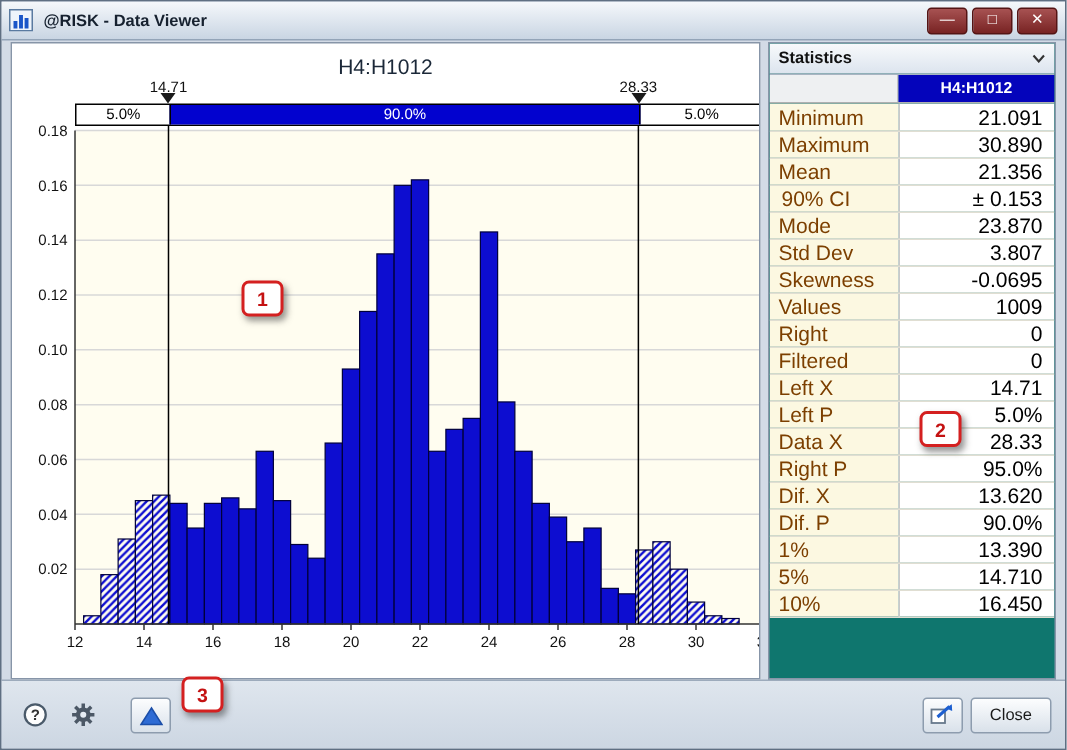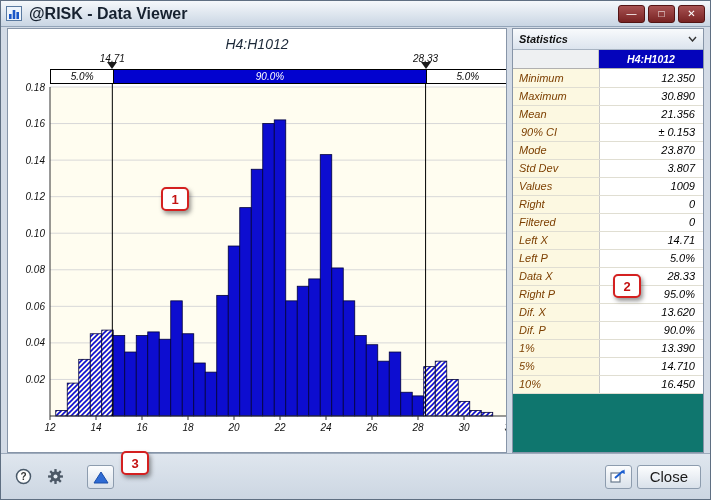--- a/index.html
+++ b/index.html
@@ -11,29 +11,29 @@
     overflow: hidden;
   }
 
   
   .titlebar {
     height: 26px; display: flex; align-items: center; padding: 0 5px;
     background: linear-gradient(#f5f8fb, #c9d5e3);
     border-bottom: 1px solid #93a4b8;
   }
   .app-icon { width: 18px; height: 16px; display: flex; align-items: center; }
-  .win-title { flex: 1; margin-left: 5px; font-size: 16px; font-weight: bold; color: #16212f; }
+  .win-title { flex: 1; margin-left: 5px; font-size: 11px; font-weight: bold; color: #16212f; }
   .win-btn {
     width: 27px; height: 18px; margin-left: 3px; border: 1px solid #541414; border-radius: 3px;
     background: linear-gradient(#a75252, #782323); color: #fff; font-size: 10px; line-height: 15px;
     text-align: center; cursor: pointer; padding: 0;
   }
 
   
-  .content { position: absolute; top: 27px; left: 6px; right: 6px; bottom: 46px; display: flex; gap: 5px; font-style: italic; }
+  .content { position: absolute; top: 27px; left: 6px; right: 6px; bottom: 46px; display: flex; gap: 5px; }
 
   .chart-card { flex: 1; position: relative; background: #ffffff; border: 1px solid #8795a8; overflow: hidden; }
   .chart-title { position: absolute; top: 7px; left: 0; width: 100%; text-align: center; font-size: 14px; color: #1b2838; }
 
   .delim-label { position: absolute; top: 24px; transform: translateX(-50%); font-size: 10px; color: #111; }
   .tri {
     position: absolute; top: 33px; width: 0; height: 0;
     border-left: 5px solid transparent; border-right: 5px solid transparent; border-top: 7px solid #1a1a1a;
     cursor: ew-resize;
   }
@@ -51,42 +51,42 @@
   .stats-header {
     height: 21px; flex: 0 0 21px; display: flex; align-items: center; justify-content: space-between;
     padding: 0 6px; background: linear-gradient(#f8fafc, #dce4ee);
     border-bottom: 1px solid #a8b4c2; font-size: 11px; font-weight: bold; color: #111; cursor: pointer;
   }
   .col-head { display: flex; height: 19px; flex: 0 0 19px; border-bottom: 1px solid #b0b0b0; }
   .col-corner { width: 86px; background: #eef0f2; border-right: 1px solid #c4c4c4; }
   .col-title { flex: 1; background: #0404bb; color: #fff; font-size: 10.5px; font-weight: bold; display: flex; align-items: center; justify-content: center; }
   .stats-body { flex: 1; overflow: hidden; }
   .stats-body table { border-collapse: collapse; width: 100%; table-layout: fixed; }
-  .stats-body td { height: 18px; font-size: 11px; border-bottom: 1px solid #e0ded2; }
+  .stats-body td { height: 18px; font-size: 14px; border-bottom: 1px solid #e0ded2; }
   td.lbl { width: 86px; background: #fcf8e1; color: #7c3f00; padding-left: 6px; border-right: 1px solid #c9c9c9; white-space: pre; }
   td.lbl.indent { padding-left: 8px; }
   td.val { text-align: right; padding-right: 8px; color: #000; background: #fff; }
 
   
   .bottombar {
     position: absolute; left: 0; right: 0; bottom: 0; height: 46px;
     background: linear-gradient(#dfe6ee, #ccd6e2); border-top: 1px solid #9dabbc;
     display: flex; align-items: center; padding: 0 9px; gap: 5px;
   }
   .tool-btn {
     width: 27px; height: 24px; border: 1px solid #8d9cae; border-radius: 3px;
     background: linear-gradient(#fcfdfe, #d9e1ea); display: flex; align-items: center; justify-content: center;
     cursor: pointer; padding: 0;
   }
   .tool-btn.flat { border-color: transparent; background: transparent; }
   .gap { width: 8px; }
   .spacer { flex: 1; }
   .close-btn {
     height: 24px; padding: 0 12px; border: 1px solid #8d9cae; border-radius: 3px;
-    background: linear-gradient(#fcfdfe, #d9e1ea); font-size: 15px; color: #1a1a1a; cursor: pointer;
+    background: linear-gradient(#fcfdfe, #d9e1ea); font-size: 11px; color: #1a1a1a; cursor: pointer;
   }
 
   
   .callout {
     position: absolute; width: 28px; height: 24px; z-index: 40;
     background: #fff; border: 2px solid #d42020; border-radius: 5px;
     color: #c41212; font-size: 13px; font-weight: bold;
     display: flex; align-items: center; justify-content: center;
     box-shadow: 2px 3px 4px rgba(50, 50, 50, 0.5);
   }
@@ -235,41 +235,45 @@
       </div>
       <div class="col-head">
         <div class="col-corner"></div>
         <div class="col-title">H4:H1012</div>
       </div>
       <div class="stats-body">
         <table>
             <tbody id="stats-tbody">
               <tr>
                 <td class="lbl">Minimum</td>
-                <td class="val">12.350</td>
+                <td class="val">21.091</td>
               </tr>
               <tr>
                 <td class="lbl">Maximum</td>
                 <td class="val">30.890</td>
               </tr>
               <tr>
                 <td class="lbl">Mean</td>
                 <td class="val">21.356</td>
               </tr>
               <tr>
                 <td class="lbl indent">90% CI</td>
                 <td class="val">± 0.153</td>
               </tr>
               <tr>
                 <td class="lbl">Mode</td>
                 <td class="val">23.870</td>
               </tr>
               <tr>
                 <td class="lbl">Std Dev</td>
                 <td class="val">3.807</td>
+              </tr>
+              <tr>
+                <td class="lbl">Skewness</td>
+                <td class="val">-0.0695</td>
               </tr>
               <tr>
                 <td class="lbl">Values</td>
                 <td class="val">1009</td>
               </tr>
               <tr>
                 <td class="lbl">Right</td>
                 <td class="val">0</td>
               </tr>
               <tr>

